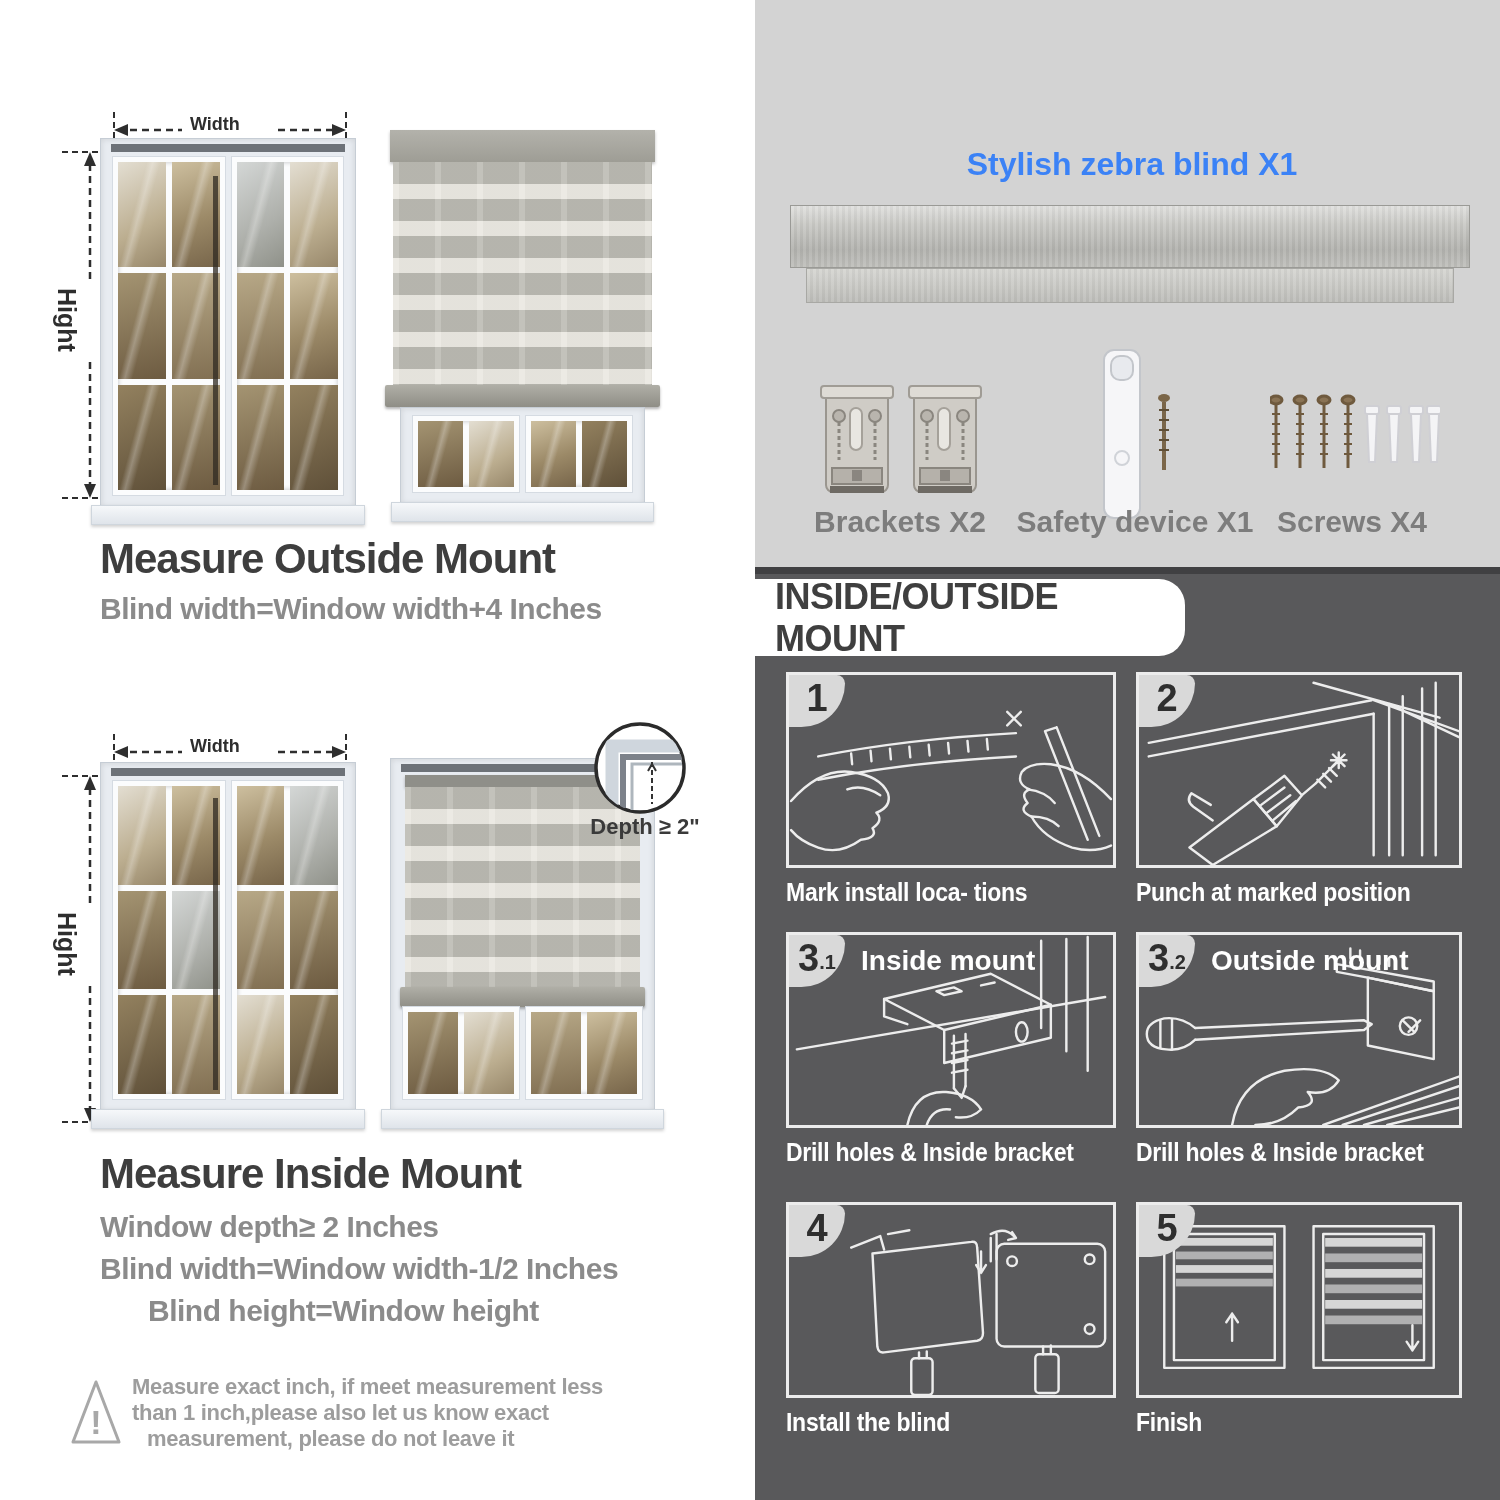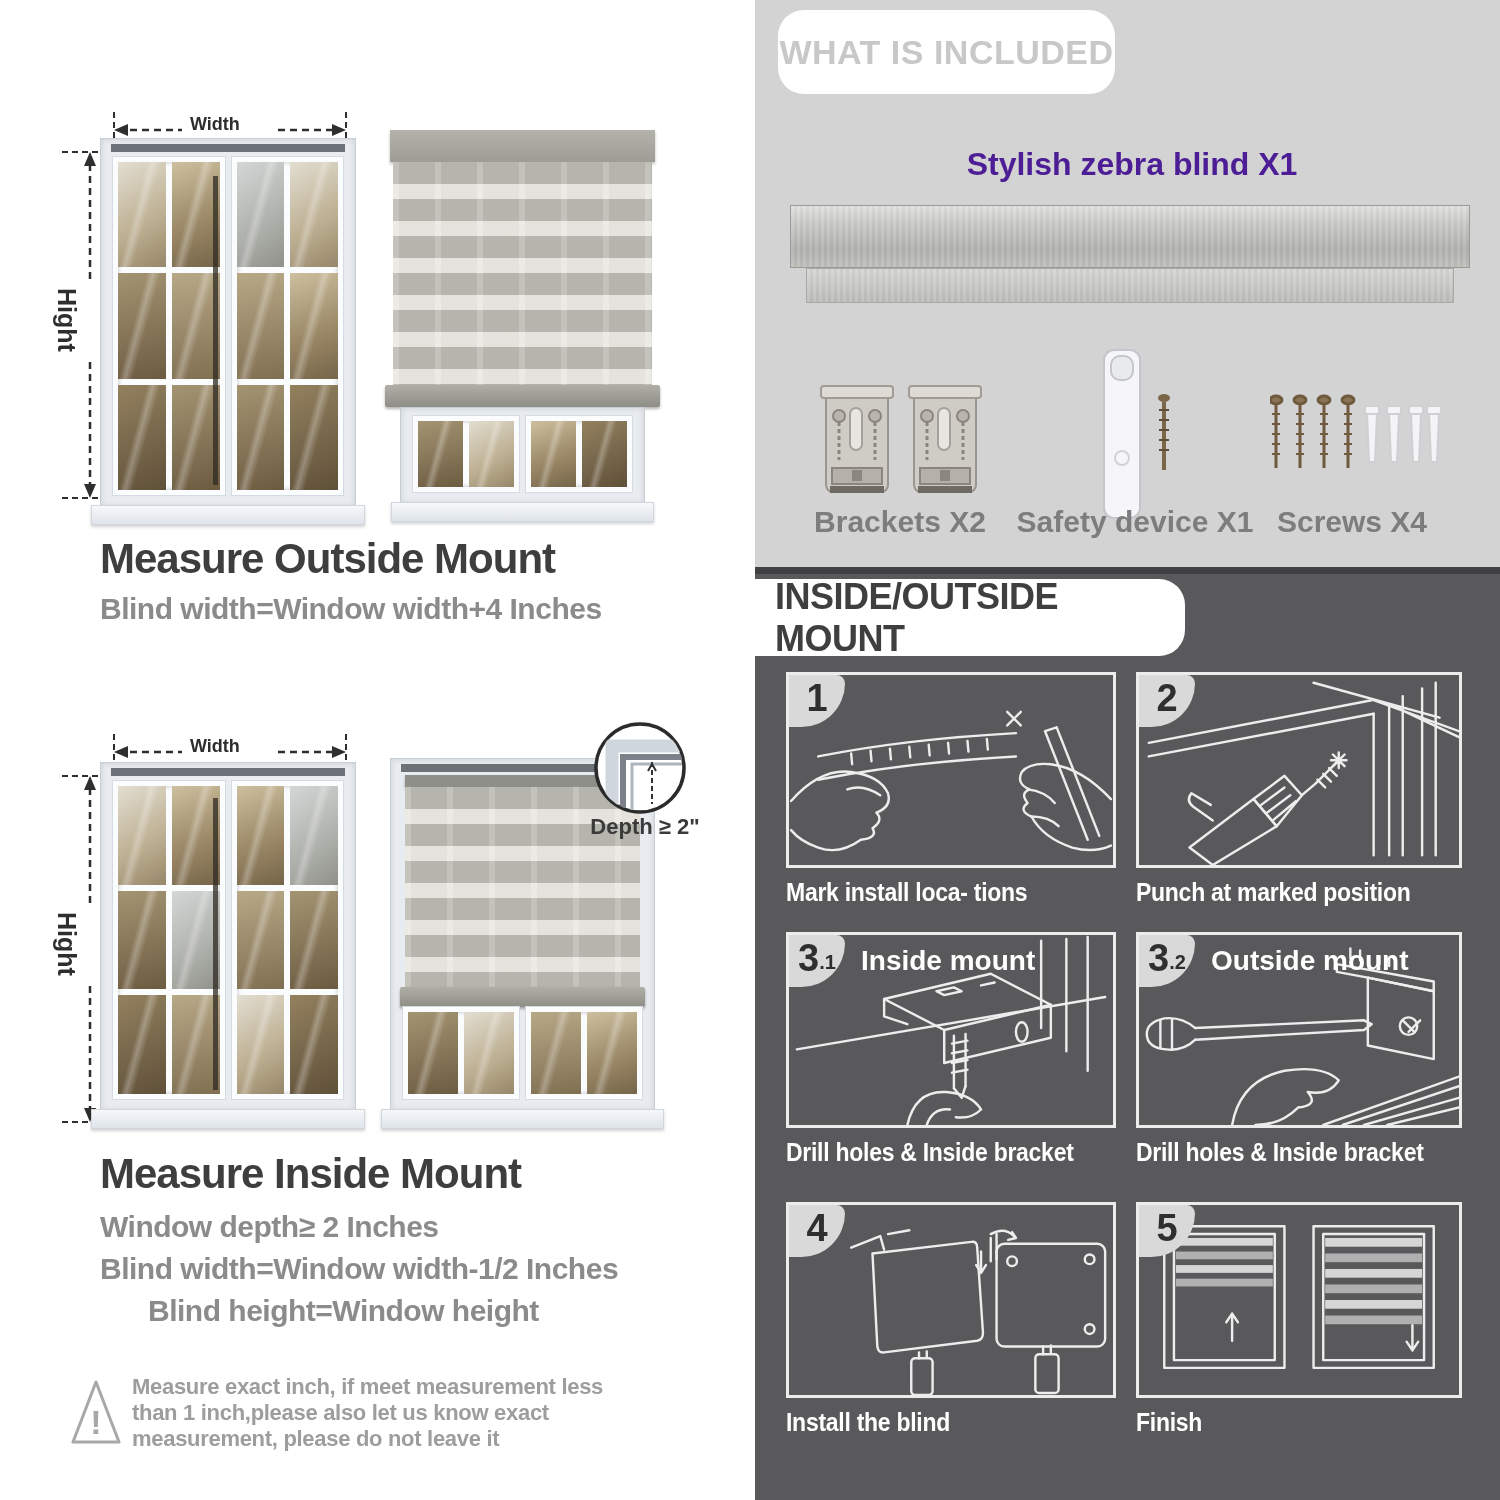--- a/index.html
+++ b/index.html
@@ -63,21 +63,21 @@
   
   .big-headrail{left:790px;top:205px;width:680px;height:63px;border:1px solid #9a9a96;box-sizing:border-box;
       background:
         repeating-linear-gradient(90deg,rgba(255,255,255,.08) 0 3px,rgba(0,0,0,.03) 3px 6px),
         linear-gradient(180deg,#e0e0de 0%,#c9c9c5 30%,#b2b2ae 72%,#bfbfbb 100%);}
   .big-headrail-lip{left:806px;top:268px;width:648px;height:35px;border:1px solid #a8a8a4;box-sizing:border-box;
       background:
         repeating-linear-gradient(90deg,rgba(255,255,255,.07) 0 3px,rgba(0,0,0,.03) 3px 6px),
         linear-gradient(180deg,#d6d6d2,#bdbdb9);}
   .item-label{font-weight:bold;font-size:30px;color:#7d7d7d;text-align:center;white-space:nowrap;}
-  .stylish-label{font-weight:bold;font-size:32px;color:#4c1d95;text-align:center;white-space:nowrap;}
+  .stylish-label{font-weight:bold;font-size:32px;color:#3b82f6;text-align:center;white-space:nowrap;}
 
   
   .stepbox{position:absolute;border:3px solid #ececec;box-sizing:border-box;background:#59595b;}
   .stepnum{position:absolute;left:0;top:0;width:56px;height:52px;background:#d9d9d9;
            border-radius:0 10px 52px 0;color:#2f2f2f;display:flex;align-items:flex-start;
            justify-content:center;font-weight:bold;}
   .stepnum .n{font-size:38px;line-height:46px;}
   .stepnum .sub{font-size:20px;line-height:54px;}
   .steptitle{position:absolute;left:72px;top:10px;color:#ffffff;font-weight:bold;font-size:28px;white-space:nowrap;}
   .caption{position:absolute;color:#ffffff;font-weight:bold;font-size:25px;letter-spacing:-.3px;
@@ -254,25 +254,22 @@
   <div class="abs sec-line" style="left:112px;top:1294px;margin-left:36px;">Blind height=Window height</div>
 
   <div class="abs" style="left:70px;top:1376px;width:52px;height:74px;">
     <svg width="52" height="74" viewBox="0 0 52 74">
       <path class="warn-tri" d="M26,6 L49,66 H3 Z"></path>
       <text x="26" y="58" text-anchor="middle" class="warn-mark" style="font-family:'Liberation Sans',sans-serif;" fill="#a8a8a8" stroke="none" font-weight="bold" font-size="34">!</text>
     </svg>
   </div>
   <div class="abs warn-line" style="left:132px;top:1374px;">Measure exact inch, if meet measurement less</div>
   <div class="abs warn-line" style="left:132px;top:1400px;">than 1 inch,please also let us know exact</div>
-  <div class="abs warn-line" style="left:132px;top:1426px;">measurement, please do not leave it</div>
-
-  <div class="abs badge-included">
-    <span class="t">WHAT IS INCLUDED</span>
-  </div>
+  <div class="abs warn-line" style="left:147px;top:1426px;">measurement, please do not leave it</div>
+
 
   <div class="abs stylish-label" style="left:882px;top:146px;width:500px;">Stylish zebra blind X1</div>
   <div class="abs big-headrail"></div>
   <div class="abs big-headrail-lip"></div>
 
   <div class="abs" style="left:820px;top:382px;">
     <svg width="74" height="122" viewBox="0 0 74 122">
       <rect x="6" y="10" width="62" height="100" rx="7" fill="#cfccc6" stroke="#9a968f" stroke-width="2"></rect>
       <rect x="1" y="4" width="72" height="12" rx="3" fill="#dedbd5" stroke="#a09c95" stroke-width="2"></rect>
       <rect x="30" y="26" width="12" height="42" rx="6" fill="#e8e6e1" stroke="#a5a19a" stroke-width="2"></rect>

